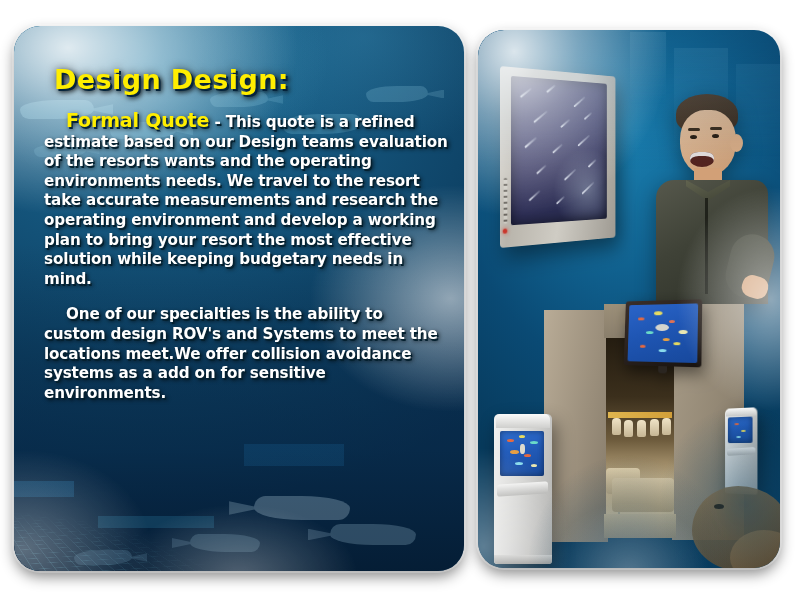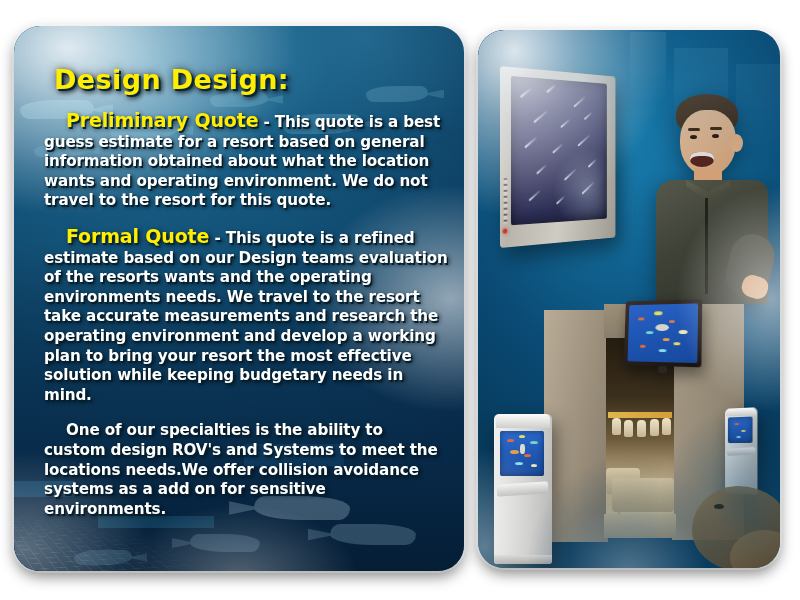--- a/index.html
+++ b/index.html
@@ -209,30 +209,27 @@
     <div class="fish flip" style="left:240px;top:470px;width:96px;height:24px;color:#cfeaf6;opacity:.26;"></div>
     <div class="fish flip" style="left:316px;top:498px;width:86px;height:21px;color:#bfe3f3;opacity:.22;"></div>
     <div class="fish flip" style="left:176px;top:508px;width:70px;height:18px;color:#a9d8ee;opacity:.18;"></div>
     <div class="fish" style="left:60px;top:524px;width:58px;height:15px;color:#93cfe8;opacity:.16;"></div>
 
     <div class="bevel"></div>
 
     <div class="copy">
       <div class="title">Design Design:</div>
 
-      <p class="para">
-        <span class="indent"></span><span class="lead">Preliminary Quote</span><span> - This quote is a best guess estimate for a resort based on general information obtained about what the location wants and operating environment. We do not travel to the resort for this quote.</span>
-      </p>
 
       <p class="para">
         <span class="indent"></span><span class="lead">Formal Quote</span><span> - This quote is a refined estimate based on our Design teams evaluation of the resorts wants and the operating environments needs. We travel to the resort take accurate measurements and research the operating environment and develop a working plan to bring your resort the most effective solution while keeping budgetary needs in mind.</span>
       </p>
 
       <p class="para">
-        <span class="indent"></span><span>One of our specialties is the ability to custom design ROV's and Systems to meet the locations needs.We offer collision avoidance systems as a add on for sensitive environments.</span>
+        <span class="indent"></span><span>One of our specialties is the ability to custom design ROV's and Systems to meet the locations meet.We offer collision avoidance systems as a add on for sensitive environments.</span>
       </p>
     </div>
   </div>
 
   <div class="panel" id="right-panel">
     <div class="rp-shapes"></div>
 
     <div id="wall-tv">
       <div class="tv-frame"></div>
       <div class="tv-screen">

